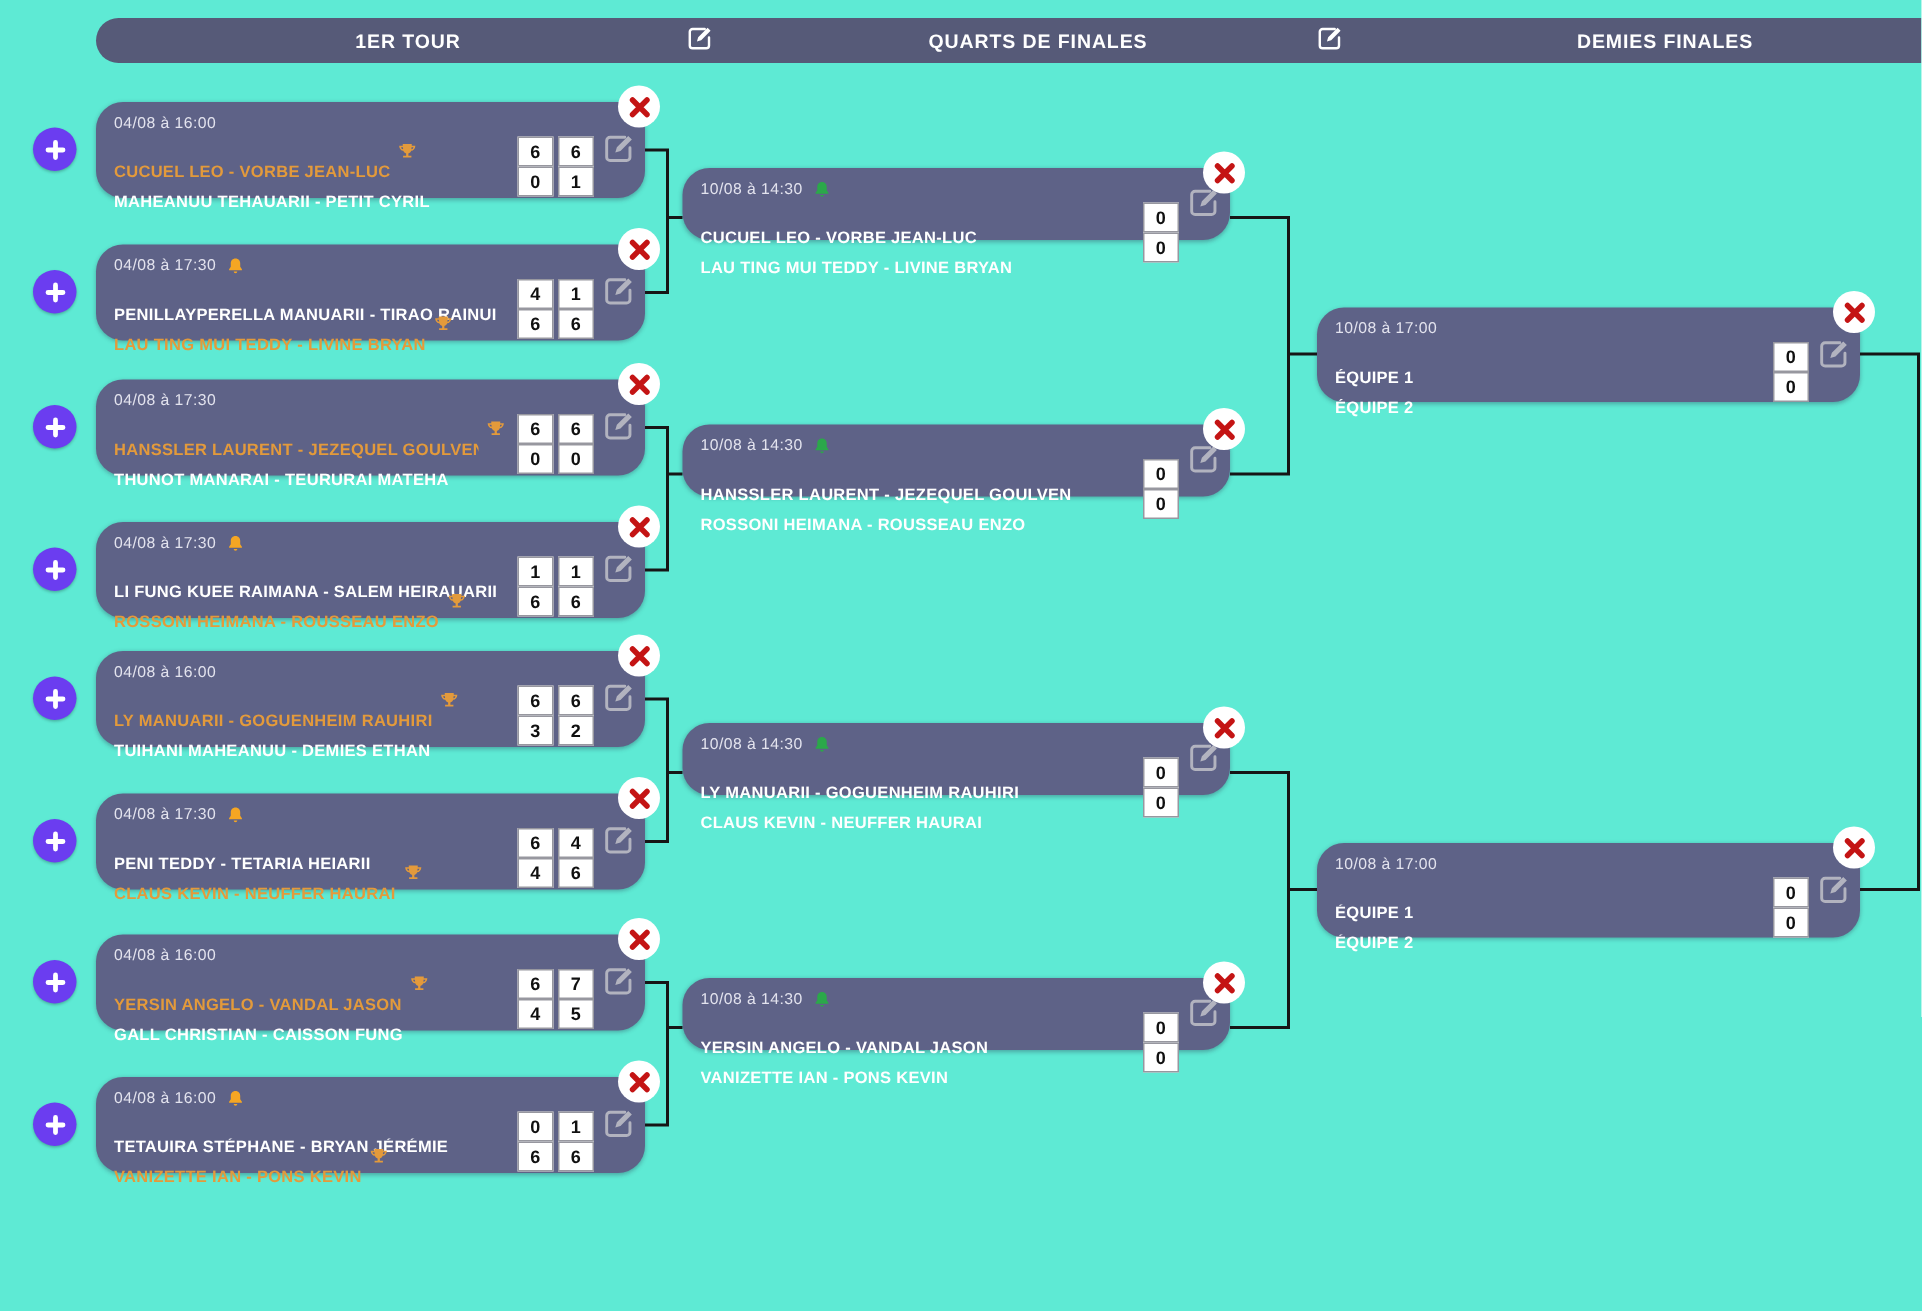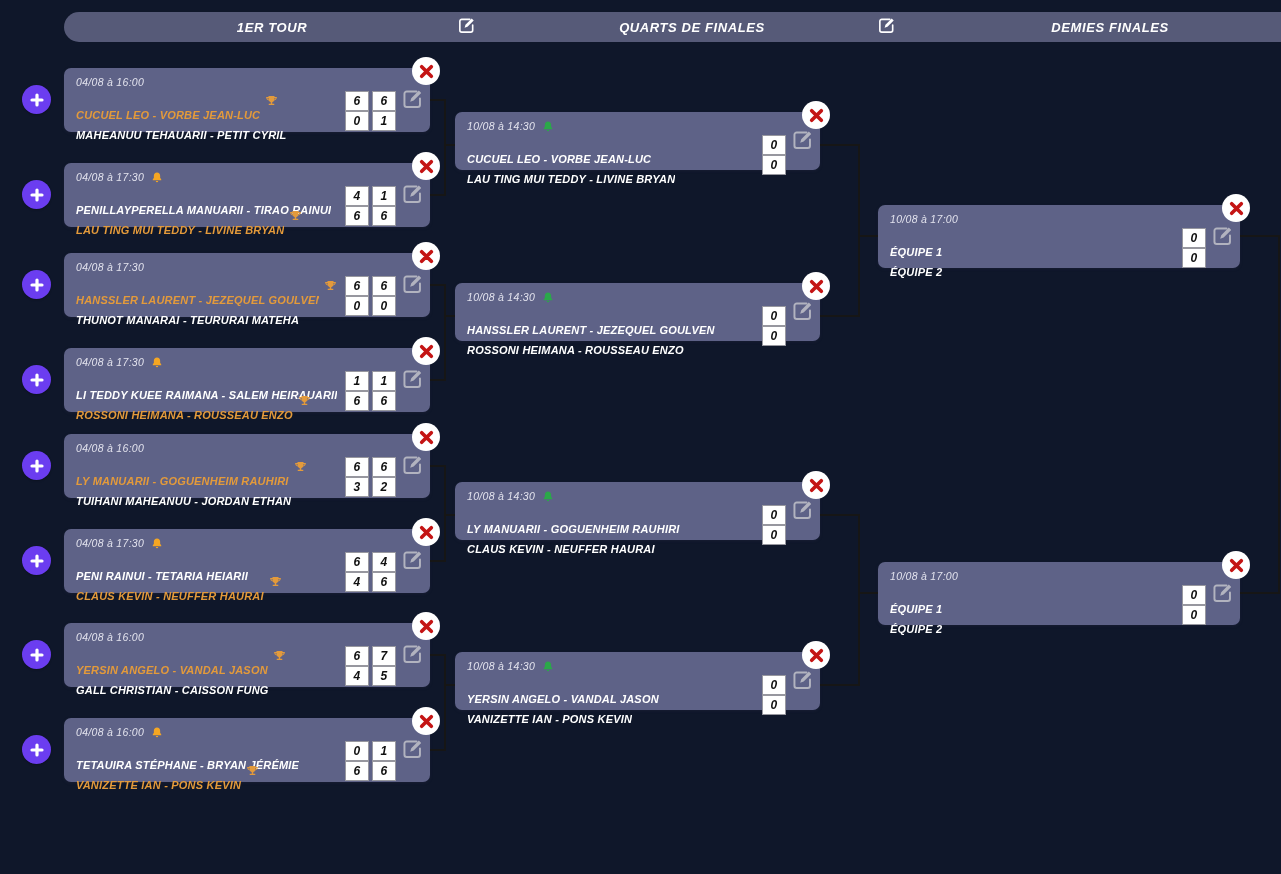--- a/index.html
+++ b/index.html
@@ -1,33 +1,33 @@
 <!DOCTYPE html>
 <html><head>
 <meta charset="utf-8">
 <style>
   html,body{margin:0;padding:0;background:#fff;}
-  .stage{position:relative;width:1281px;height:874px;background:#0f172a;overflow:hidden;
-         font-family:"Liberation Sans",sans-serif;font-style:italic;}
+  .stage{position:relative;width:1281px;height:874px;background:#5eead4;overflow:hidden;
+         font-family:"Liberation Sans",sans-serif;}
 
   
   .hbar{position:absolute;left:64px;right:0;top:12px;height:30px;background:#565a78;
         border-radius:15px 0 0 15px;}
   .hitem{position:absolute;top:0;height:30px;display:flex;align-items:center;
          transform:translateX(-50%);color:#fff;font-size:13px;font-weight:bold;
          letter-spacing:.6px;white-space:nowrap;}
   .hedit{position:absolute;top:4px;transform:translateX(-50%);width:22px;height:22px;
          border:none;background:transparent;padding:0;color:#fff;cursor:pointer;}
   .hedit svg{width:19px;height:19px;}
 
   
-  .match{position:absolute;background:#5e6287;border-radius:7px;color:#fff;
+  .match{position:absolute;background:#5e6287;border-radius:18px;color:#fff;
          box-shadow:0 1px 3px rgba(40,40,70,.35);}
   .r1{left:64px;width:366px;height:64px;}
-  .qf{left:455px;width:365px;height:58px;}
+  .qf{left:455px;width:365px;height:48px;}
   .sf{left:878px;width:362px;height:63px;}
   .inner{padding:7px 34px 6px 12px;}
   .daterow{display:flex;align-items:center;gap:7px;height:14px;margin-bottom:3px;}
   .date{font-size:10.5px;color:#e3e3ee;letter-spacing:.3px;}
   .bell{width:12px;height:13px;}
   .bell.yellow{fill:#f5a623;}
   .bell.green{fill:#2ba84a;}
   .team{display:flex;align-items:center;height:18px;margin-top:2px;
         font-size:11px;font-weight:bold;letter-spacing:.2px;}
   .tname{white-space:nowrap;overflow:hidden;margin-top:28px;}
@@ -215,21 +215,21 @@
 
   <div class="match r1" style="top:348px">
     <div class="inner">
       <div class="daterow">
           <span class="date">04/08 à 17:30</span>
           <svg class="bell yellow">
             <use href="#i-bell"></use>
           </svg>
         </div>
       <div class="team">
-          <span class="tname">LI TEDDY KUEE RAIMANA - SALEM HEIRAUARII</span>
+          <span class="tname">LI FUNG KUEE RAIMANA - SALEM HEIRAUARII</span>
           <span class="spacer"></span>
           <span class="scores">
             <span class="sbox">1</span>
             <span class="sbox">1</span>
           </span>
         </div>
       <div class="team winner">
           <span class="tname">ROSSONI HEIMANA - ROUSSEAU ENZO</span>
           <svg class="trophy">
             <use href="#i-trophy"></use>
@@ -266,21 +266,21 @@
           <svg class="trophy">
             <use href="#i-trophy"></use>
           </svg>
           <span class="spacer"></span>
           <span class="scores">
             <span class="sbox">6</span>
             <span class="sbox">6</span>
           </span>
         </div>
       <div class="team">
-          <span class="tname">TUIHANI MAHEANUU - JORDAN ETHAN</span>
+          <span class="tname">TUIHANI MAHEANUU - DEMIES ETHAN</span>
           <span class="spacer"></span>
           <span class="scores">
             <span class="sbox">3</span>
             <span class="sbox">2</span>
           </span>
         </div>
     </div>
     <button class="editbtn"><svg>
           <use href="#i-edit"></use>
         </svg></button>
@@ -298,21 +298,21 @@
 
   <div class="match r1" style="top:529px">
     <div class="inner">
       <div class="daterow">
           <span class="date">04/08 à 17:30</span>
           <svg class="bell yellow">
             <use href="#i-bell"></use>
           </svg>
         </div>
       <div class="team">
-          <span class="tname">PENI RAINUI - TETARIA HEIARII</span>
+          <span class="tname">PENI TEDDY - TETARIA HEIARII</span>
           <span class="spacer"></span>
           <span class="scores">
             <span class="sbox">6</span>
             <span class="sbox">4</span>
           </span>
         </div>
       <div class="team winner">
           <span class="tname">CLAUS KEVIN - NEUFFER HAURAI</span>
           <svg class="trophy">
             <use href="#i-trophy"></use>

